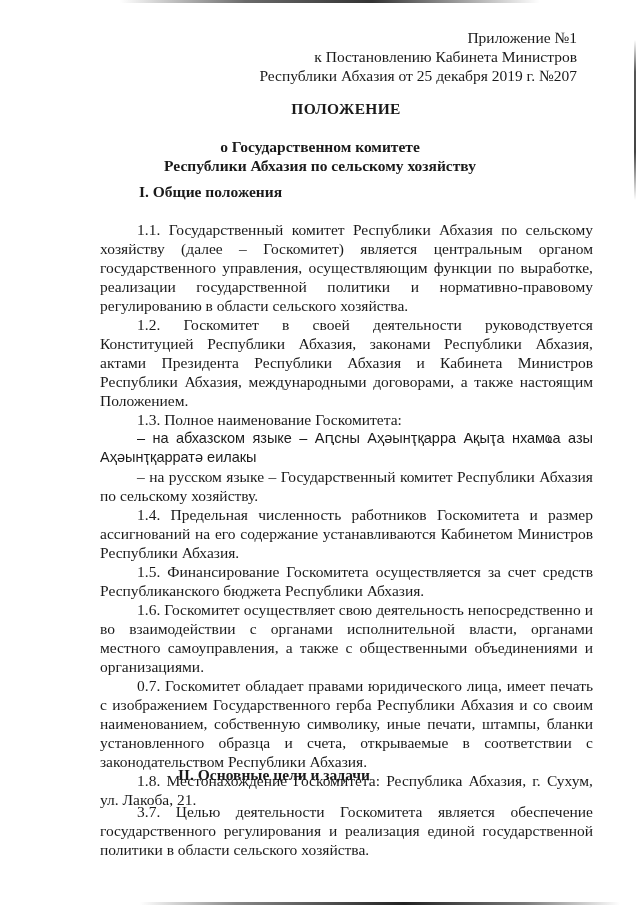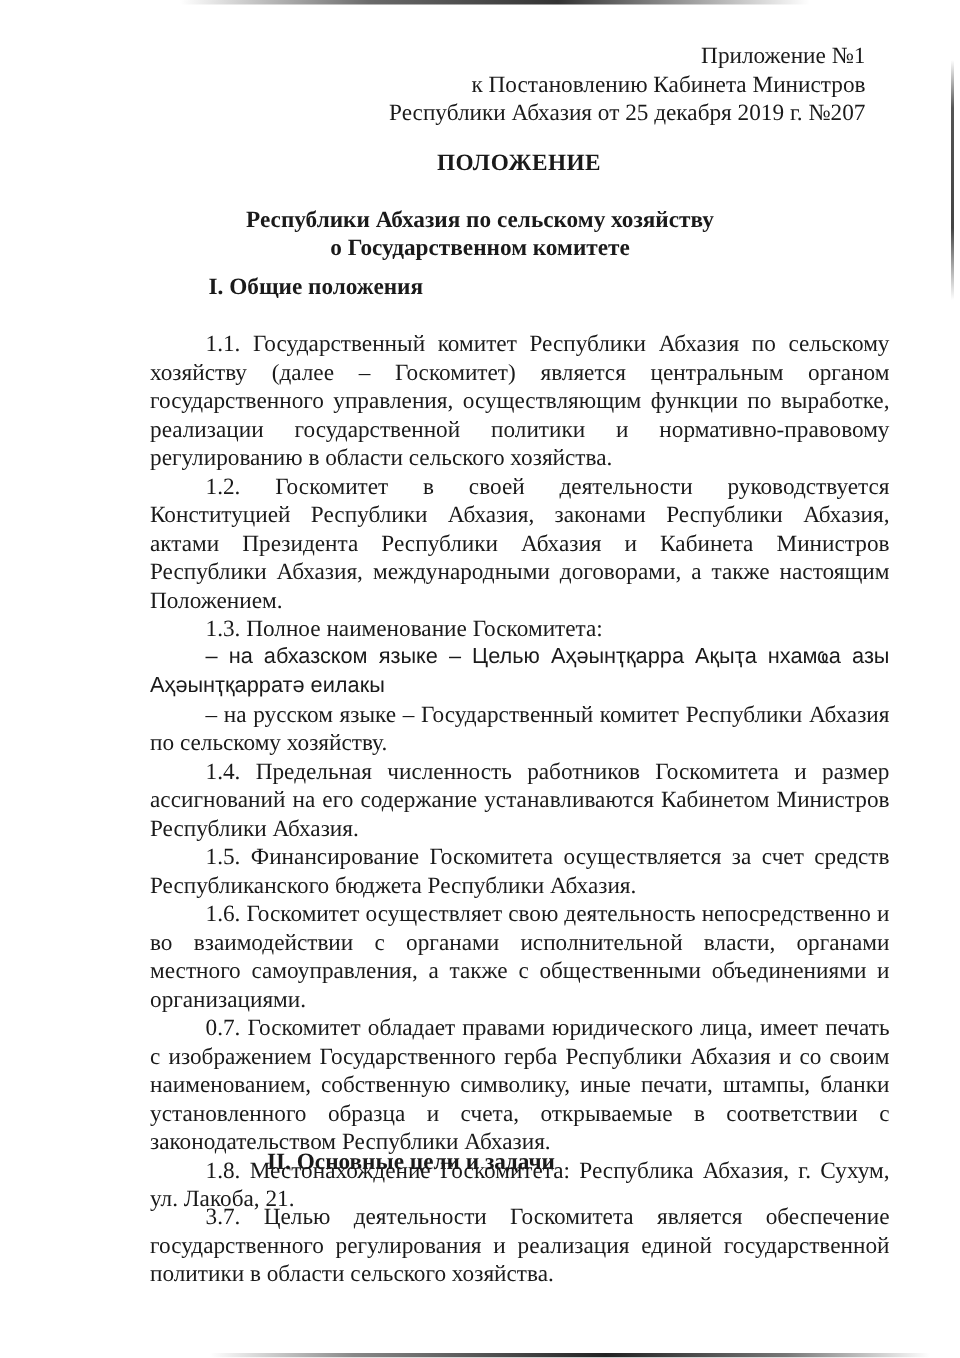--- a/index.html
+++ b/index.html
@@ -55,31 +55,31 @@
 <div class="scan-bottom"></div>
 
 <div class="appendix">
   <div class="bold">Приложение №1</div>
   <div>к Постановлению Кабинета Министров</div>
   <div>Республики Абхазия от 25 декабря 2019 г. №207</div>
 </div>
 
 <div class="title">ПОЛОЖЕНИЕ</div>
 <div class="subtitle">
+  <div>о Государственном комитете</div>
   <div>Республики Абхазия по сельскому хозяйству</div>
-  <div>о Государственном комитете</div>
 </div>
 
 <div class="section-heading" style="top:183px;">I. Общие положения</div>
 
 <div class="body-block" style="top:220px;">
   <p class="para">1.1. Государственный комитет Республики Абхазия по сельскому хозяйству (далее – Госкомитет) является центральным органом государственного управления, осуществляющим функции по выработке, реализации государственной политики и нормативно-правовому регулированию в области сельского хозяйства.</p>
   <p class="para">1.2. Госкомитет в своей деятельности руководствуется Конституцией Республики Абхазия, законами Республики Абхазия, актами Президента Республики Абхазия и Кабинета Министров Республики Абхазия, международными договорами, а также настоящим Положением.</p>
   <p class="para">1.3. Полное наименование Госкомитета:</p>
-  <p class="para sans">– на абхазском языке – Целью Аҳәынҭқарра Ақыҭа нхамҩа азы Аҳәынҭқарратә еилакы</p>
+  <p class="para sans">– на абхазском языке – Аԥсны Аҳәынҭқарра Ақыҭа нхамҩа азы Аҳәынҭқарратә еилакы</p>
   <p class="para">– на русском языке – Государственный комитет Республики Абхазия по сельскому хозяйству.</p>
   <p class="para">1.4. Предельная численность работников Госкомитета и размер ассигнований на его содержание устанавливаются Кабинетом Министров Республики Абхазия.</p>
   <p class="para">1.5. Финансирование Госкомитета осуществляется за счет средств Республиканского бюджета Республики Абхазия.</p>
   <p class="para">1.6. Госкомитет осуществляет свою деятельность непосредственно и во взаимодействии с органами исполнительной власти, органами местного самоуправления, а также с общественными объединениями и организациями.</p>
   <p class="para">0.7. Госкомитет обладает правами юридического лица, имеет печать с изображением Государственного герба Республики Абхазия и со своим наименованием, собственную символику, иные печати, штампы, бланки установленного образца и счета, открываемые в соответствии с законодательством Республики Абхазия.</p>
   <p class="para">1.8. Местонахождение Госкомитета: Республика Абхазия, г. Сухум, ул. Лакоба, 21.</p>
 </div>
 
 <div class="section-heading" style="top:766px;margin-left:39px;">II. Основные цели и задачи</div>
 

